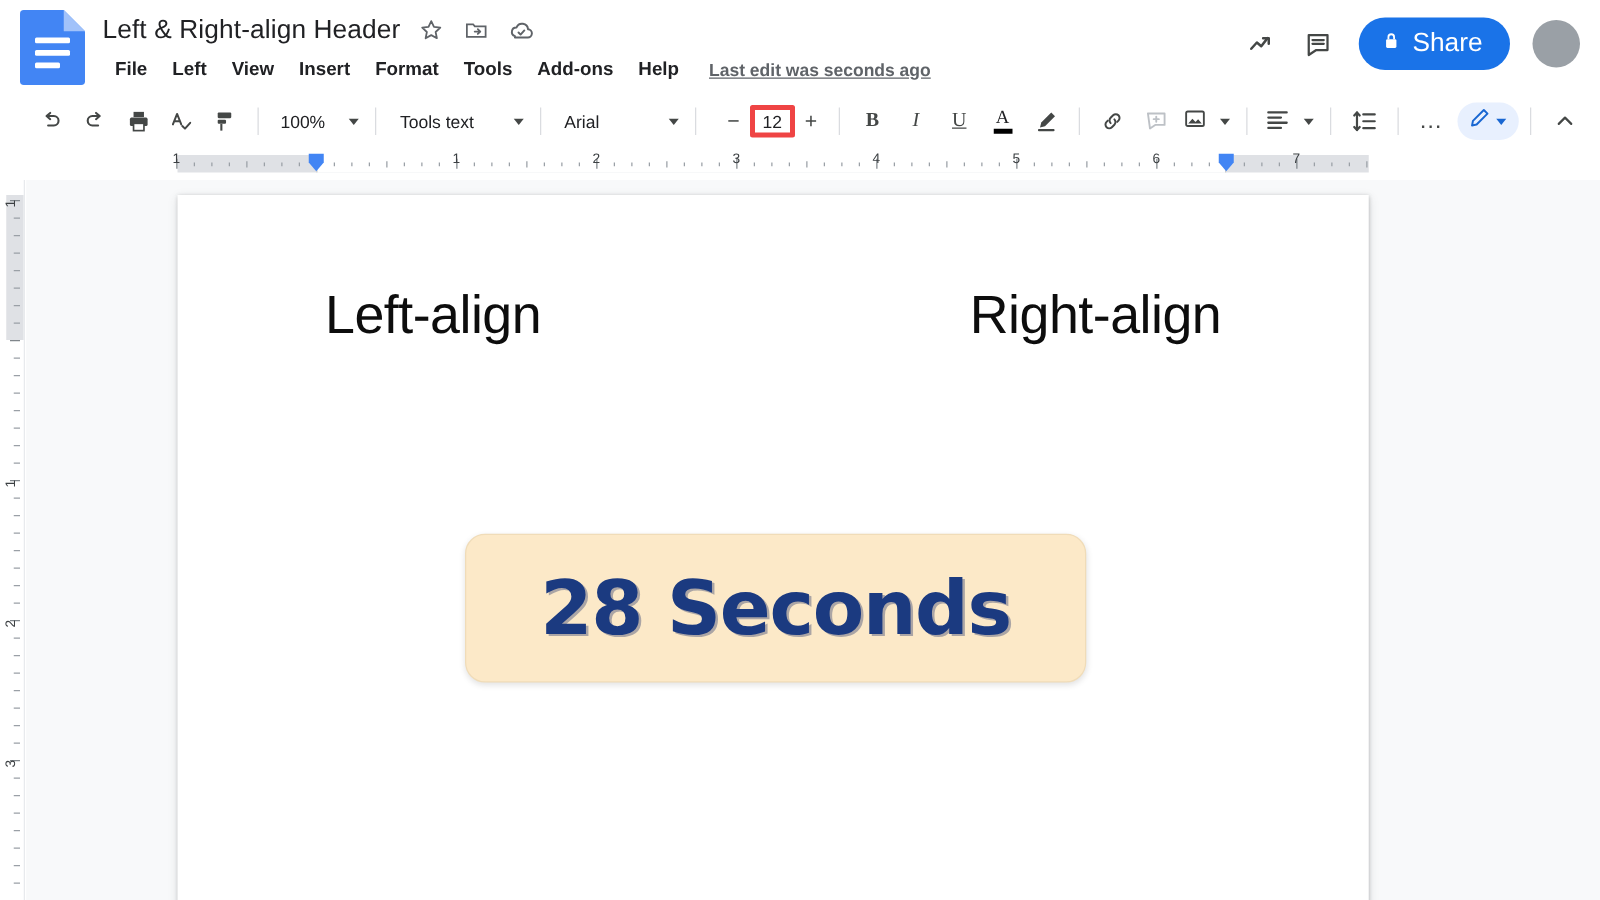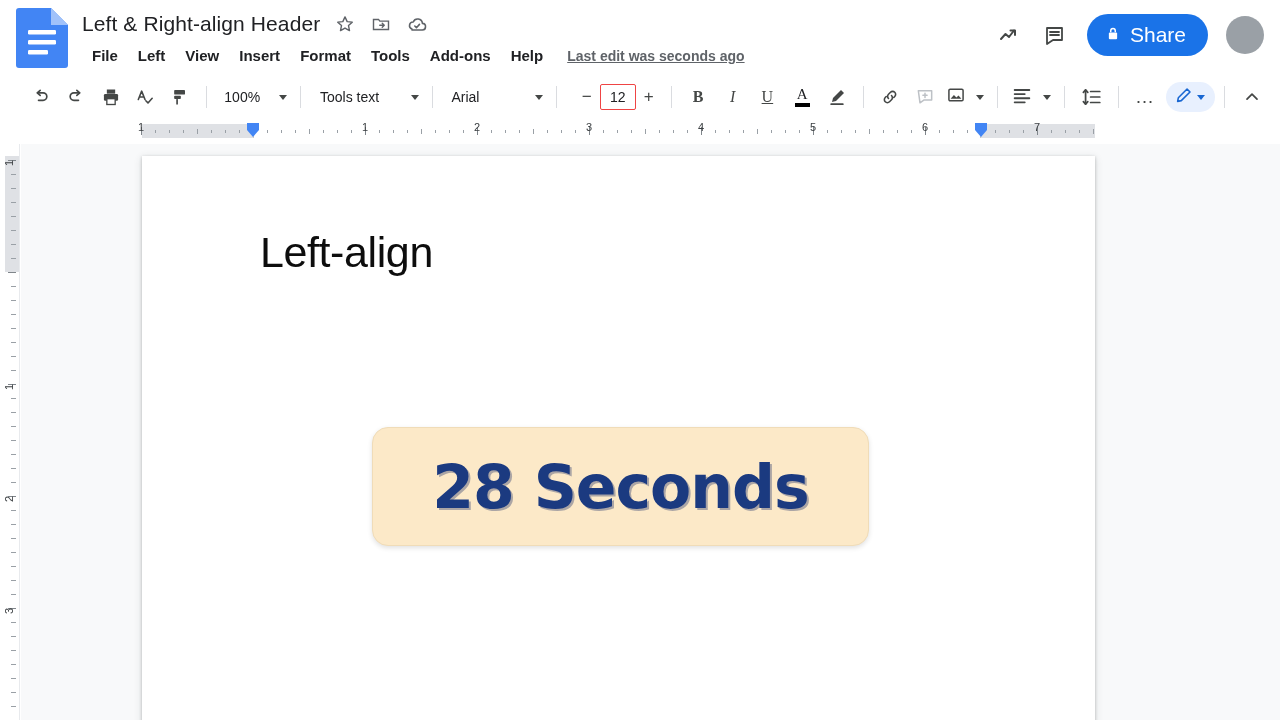--- a/index.html
+++ b/index.html
@@ -85,21 +85,21 @@
   .style-sel { width: 118px; justify-content: space-between; margin-left: 6px; }
   .font-sel  { width: 110px; justify-content: space-between; margin-left: 6px; }
   .fontsize {
     display: flex; align-items: center; margin-left: 8px;
   }
   .fs-btn {
     width: 26px; height: 26px; display: flex; align-items: center;
     justify-content: center; font-size: 17px; color: #444746; cursor: pointer;
   }
   .fs-val {
-    width: 36px; height: 26px; border: 1px solid #ef4444; border-radius: 2px;
+    width: 36px; height: 26px; border: 4px solid #ef4444; border-radius: 2px;
     display: flex; align-items: center; justify-content: center;
     font-size: 14px; color: #202124;
   }
   .bold-i   { font-weight: bold; font-size: 16px; font-family: "Liberation Serif", serif;}
   .ital-i   { font-style: italic; font-size: 16px; font-family: "Liberation Serif", serif;}
   .undl-i   { text-decoration: underline; font-size: 16px; font-family: "Liberation Serif", serif;}
   .textcolor {
     display: flex; flex-direction: column; align-items: center; line-height: 1;
   }
   .textcolor .a { font-size: 15px; color: #202124; font-family: "Liberation Serif", serif; }
@@ -555,20 +555,21 @@
         <div class="vnum" style="top: 358px;">2</div>
         <div class="vnum" style="top: 470px;">3</div>
         <div class="vnum" style="top: 582px;">4</div>
       </div>
   </div>
 
   <div class="canvas">
     <div class="page">
       <div class="doc-line">
         <span class="doc-text">Left-align</span>
+        <span class="doc-text">Right-align</span>
       </div>
     </div>
   </div>
 
   <div class="badge">
     <span class="badge-text">28 Seconds</span>
   </div>
 
 </div>
 

